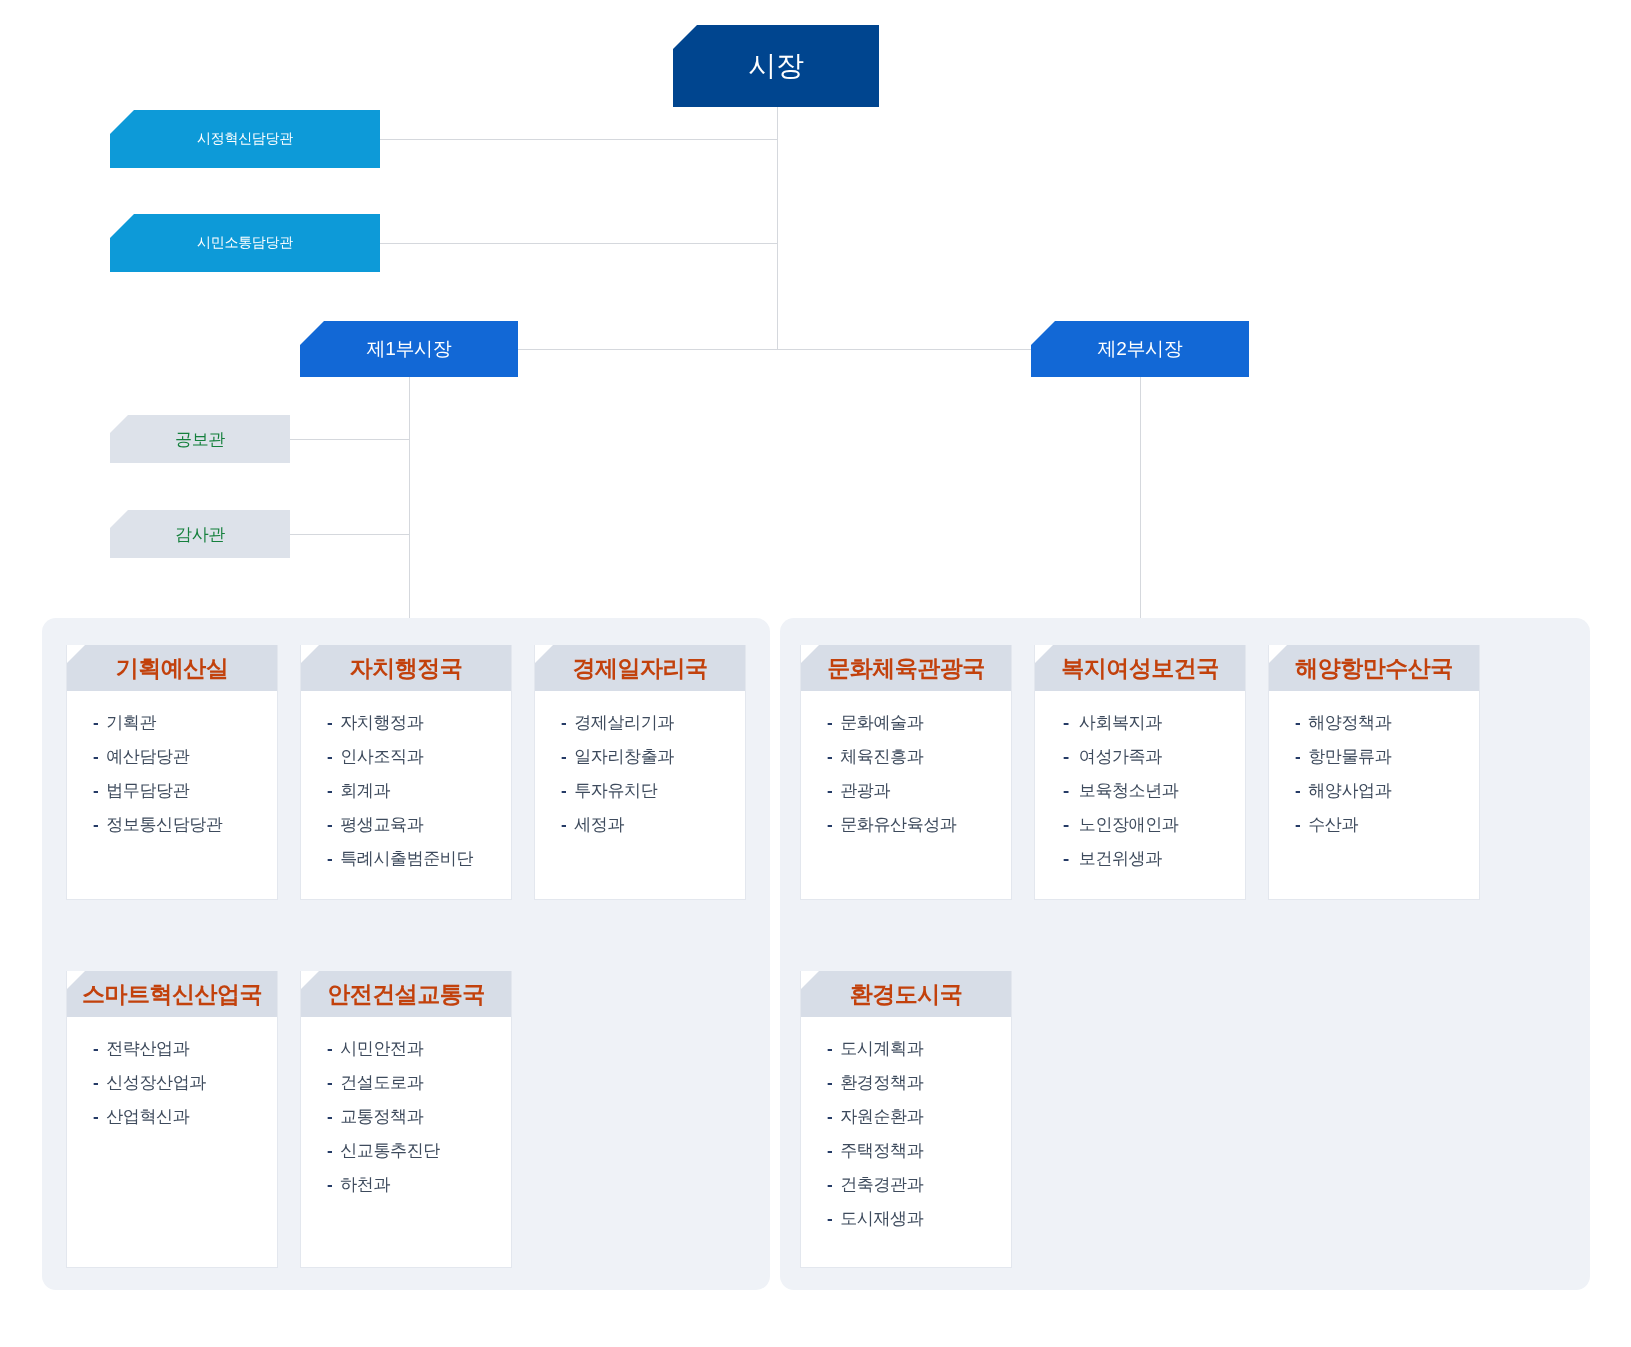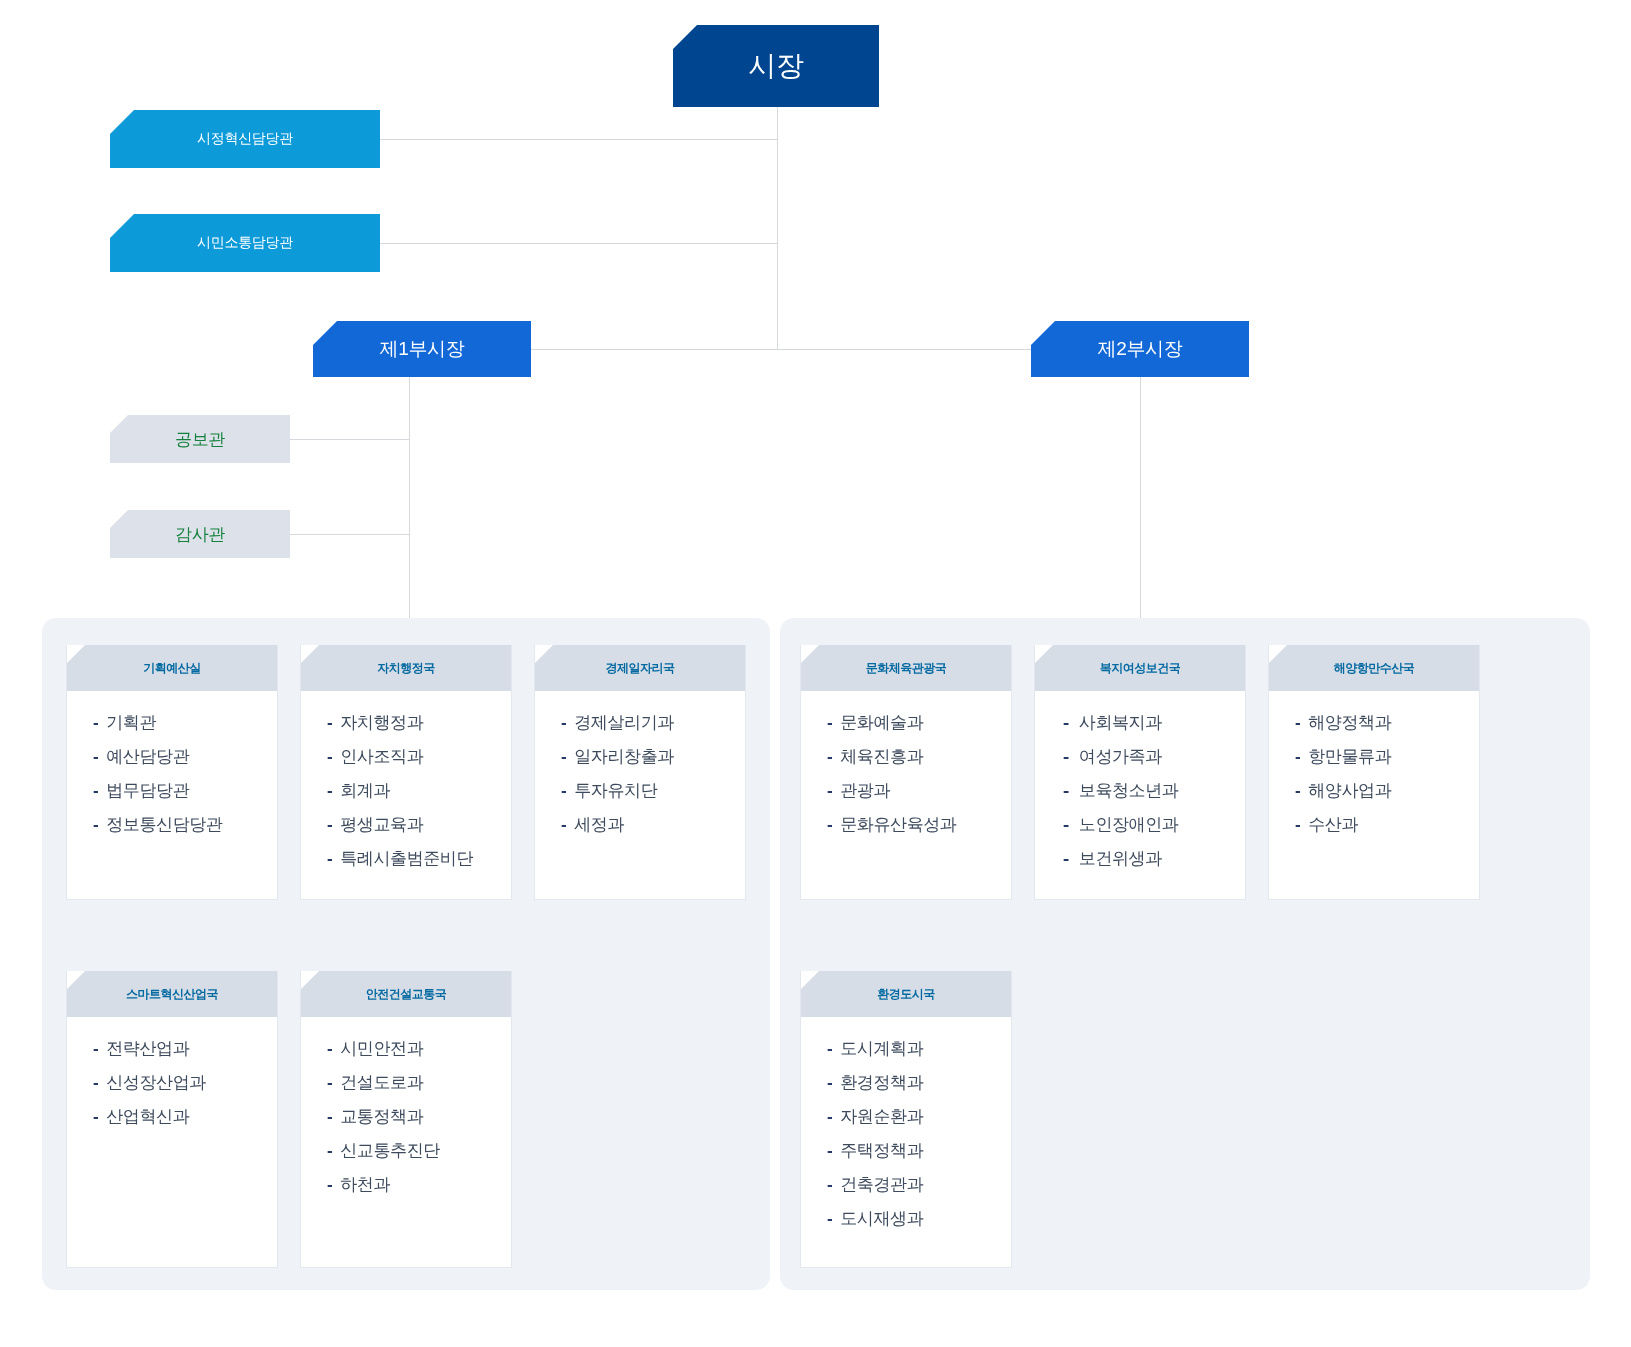--- a/index.html
+++ b/index.html
@@ -48,21 +48,21 @@
   }
   .node-staff.s1 { top: 110px; }
   .node-staff.s2 { top: 214px; }
 
   .node-vice {
     width: 218px; height: 56px;
     background: #1268d6;
     font-size: 19px;
     font-weight: 500;
   }
-  .node-vice.v1 { left: 313px; top: 321px; }
+  .node-vice.v1 { left: 300px; top: 321px; }
   .node-vice.v2 { left: 1031px; top: 321px; }
 
   .node-aux {
     left: 110px; width: 180px; height: 48px;
     background: #dde2ea;
     color: #15803d;
     font-size: 17px;
     font-weight: 500;
     -webkit-clip-path: polygon(18px 0, 100% 0, 100% 100%, 0 100%, 0 18px);
     clip-path: polygon(18px 0, 100% 0, 100% 100%, 0 100%, 0 18px);
@@ -86,23 +86,23 @@
     background: #ffffff;
     border: 1px solid #e3e7ee;
     border-top: none;
   }
   .dept-head {
     height: 46px;
     background: #d7dde7;
     display: flex;
     align-items: center;
     justify-content: center;
-    font-size: 12px;
+    font-size: 23px;
     font-weight: 700;
-    color: #0369a1;
+    color: #c2410c;
     letter-spacing: -0.5px;
     -webkit-clip-path: polygon(18px 0, 100% 0, 100% 100%, 0 100%, 0 18px);
     clip-path: polygon(18px 0, 100% 0, 100% 100%, 0 100%, 0 18px);
   }
   .dept-body {
     padding: 20px 0 16px 0;
     min-height: 208px;
   }
   .dept-item {
     display: flex;

